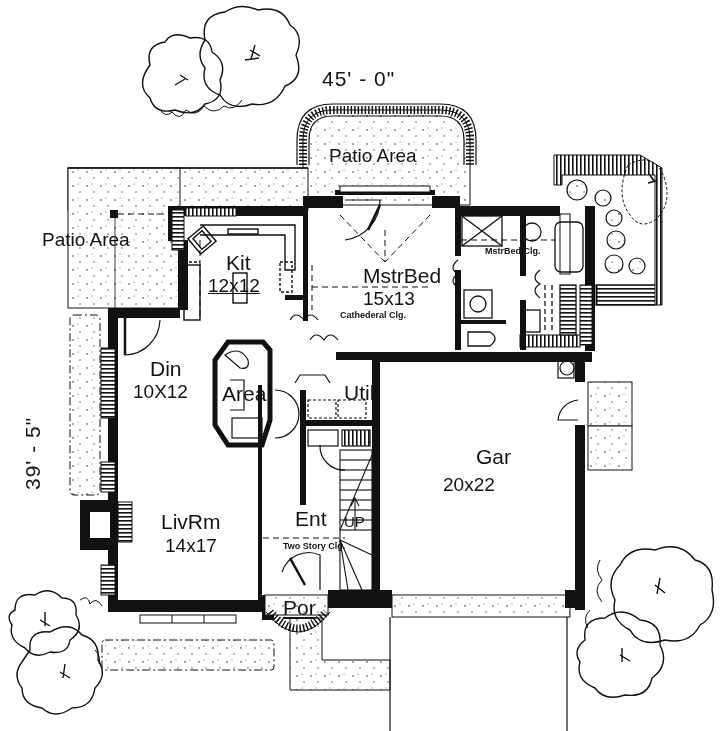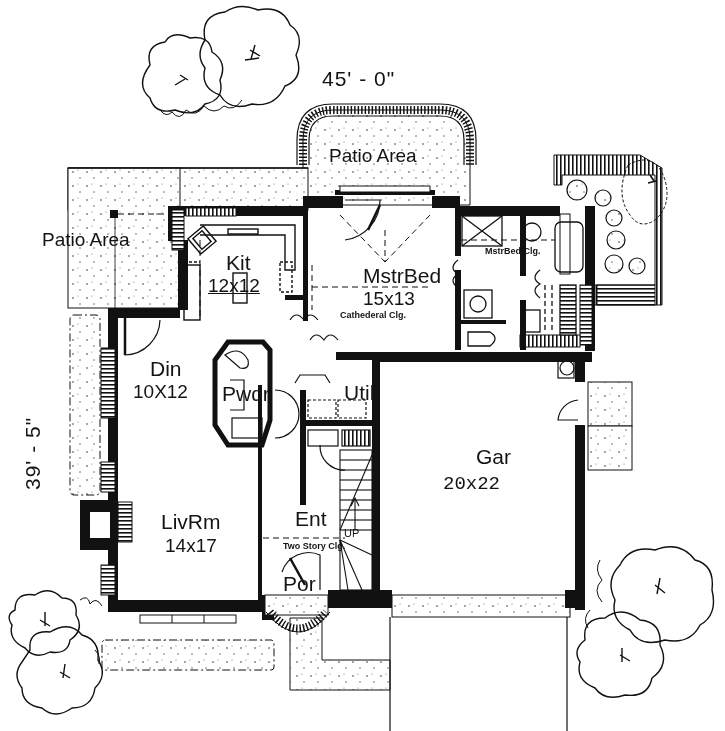--- a/index.html
+++ b/index.html
@@ -277,32 +277,32 @@
   <div class="lbl small" style="left:340px;top:311px;">Cathederal Clg.</div>
 </div>
 
 <div class="lbl small" style="left:485px;top:247px;">MstrBed Clg.</div>
 
 <div>
   <div class="lbl room" style="left:150px;top:358px;">Din</div>
   <div class="lbl dim" style="left:133px;top:382px;">10X12</div>
 </div>
 
-<div class="lbl room" style="left:222px;top:383px;">Pwdr</div>
+<div class="lbl room" style="left:222px;top:383px;">Area</div>
 <div class="lbl room" style="left:323px;top:382px;margin-left:21px;">Util</div>
 
 <div>
   <div class="lbl room" style="left:460px;top:446px;margin-left:16px;">Gar</div>
-  <div class="lbl dim" style="left:443px;top:475px;font-family:Liberation Mono, monospace;">20x22</div>
+  <div class="lbl dim" style="left:443px;top:475px;">20x22</div>
 </div>
 
 <div>
   <div class="lbl room" style="left:161px;top:511px;">LivRm</div>
   <div class="lbl dim" style="left:165px;top:536px;">14x17</div>
 </div>
 
 <div>
   <div class="lbl room" style="left:295px;top:508px;">Ent</div>
   <div class="lbl small" style="left:262px;top:542px;padding-left:21px;">Two Story Clg.</div>
 </div>
 
-<div class="lbl room" style="left:283px;top:573px;">Por</div>
-<div class="lbl" style="left:344px;top:528px;font-size:11px;">UP</div>
+<div class="lbl room" style="left:283px;top:597px;text-decoration:underline;">Por</div>
+<div class="lbl" style="left:344px;top:514px;font-size:15px;">UP</div>
 
 </body></html>

